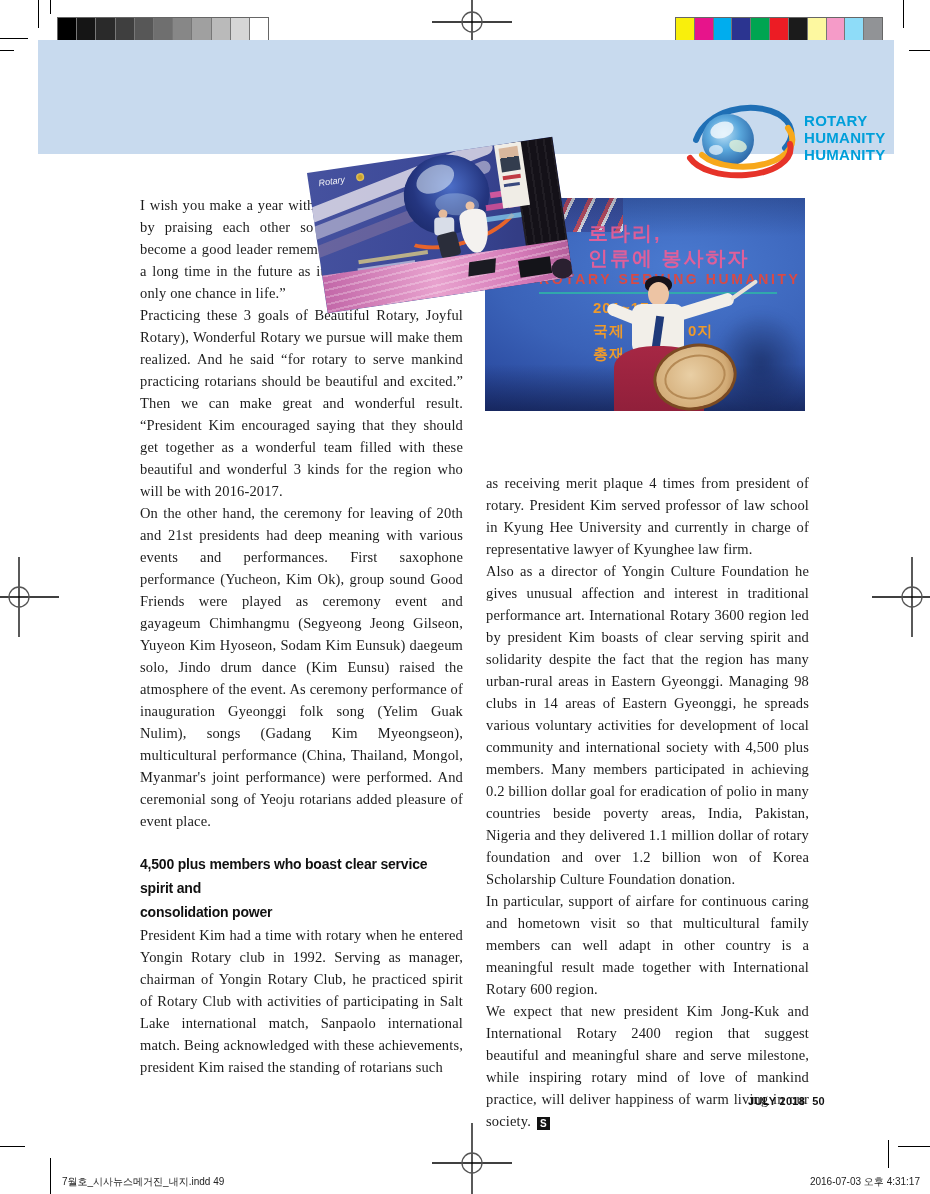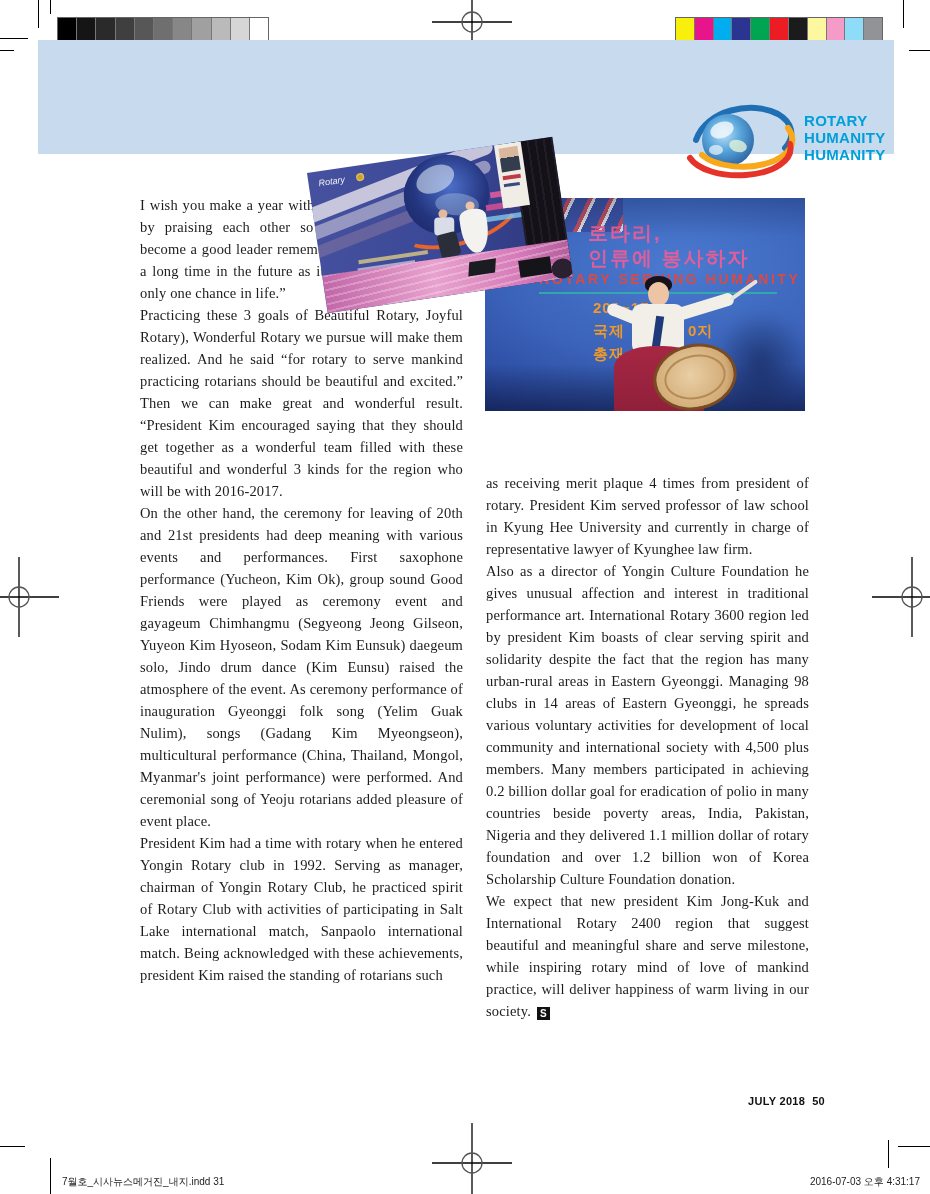--- a/index.html
+++ b/index.html
@@ -254,29 +254,34 @@
     <div class="ps-floor"></div>
     <div class="ps-speaker1"></div>
     <div class="ps-speaker2"></div>
     <div class="ps-aud"></div>
   </div>
 
   <div id="col-left" class="col">
     <p class="intro">I wish you make a year without regret by praising each other so that we become a good leader remembered for a long time in the future as it will be only one chance in life.”</p>
     <p>Practicing these 3 goals of Beautiful Rotary, Joyful Rotary), Wonderful Rotary we pursue will make them realized. And he said “for rotary to serve mankind practicing rotarians should be beautiful and excited.” Then we can make great and wonderful result. “President Kim encouraged saying that they should get together as a wonderful team filled with these beautiful and wonderful 3 kinds for the region who will be with 2016-2017.</p>
     <p>On the other hand, the ceremony for leaving of 20th and 21st presidents had deep meaning with various events and performances. First saxophone performance (Yucheon, Kim Ok), group sound Good Friends were played as ceremony event and gayageum Chimhangmu (Segyeong Jeong Gilseon, Yuyeon Kim Hyoseon, Sodam Kim Eunsuk) daegeum solo, Jindo drum dance (Kim Eunsu) raised the atmosphere of the event. As ceremony performance of inauguration Gyeonggi folk song (Yelim Guak Nulim), songs (Gadang Kim Myeongseon), multicultural performance (China, Thailand, Mongol, Myanmar's joint performance) were performed. And ceremonial song of Yeoju rotarians added pleasure of event place.</p>
+    <div class="heading">
+      <div>4,500 plus members who boast clear service spirit and</div>
+      <div>consolidation power</div>
+    </div>
     <p>President Kim had a time with rotary when he entered Yongin Rotary club in 1992. Serving as manager, chairman of Yongin Rotary Club, he practiced spirit of Rotary Club with activities of participating in Salt Lake international match, Sanpaolo international match. Being acknowledged with these achievements, president Kim raised the standing of rotarians such</p>
   </div>
 
   <div id="col-right" class="col">
     <p>as receiving merit plaque 4 times from president of rotary. President Kim served professor of law school in Kyung Hee University and currently in charge of representative lawyer of Kyunghee law firm.</p>
     <p>Also as a director of Yongin Culture Foundation he gives unusual affection and interest in traditional performance art. International Rotary 3600 region led by president Kim boasts of clear serving spirit and solidarity despite the fact that the region has many urban-rural areas in Eastern Gyeonggi. Managing 98 clubs in 14 areas of Eastern Gyeonggi, he spreads various voluntary activities for development of local community and international society with 4,500 plus members. Many members participated in achieving 0.2 billion dollar goal for eradication of polio in many countries beside poverty areas, India, Pakistan, Nigeria and they delivered 1.1 million dollar of rotary foundation and over 1.2 billion won of Korea Scholarship Culture Foundation donation.</p>
+    <p>In particular, support of airfare for continuous caring and hometown visit so that multicultural family members can well adapt in other country is a meaningful result made together with International Rotary 600 region.</p>
     <p><span>We expect that new president Kim Jong-Kuk and International Rotary 2400 region that suggest beautiful and meaningful share and serve milestone, while inspiring rotary mind of love of mankind practice, will deliver happiness of warm living in our society.</span><span class="endmark">S</span></p>
   </div>
 
   <div id="folio">
     <span>JULY 2018</span><span>50</span>
   </div>
 
-  <div id="slug-left" class="slug">7월호_시사뉴스메거진_내지.indd   31</div>
+  <div id="slug-left" class="slug">7월호_시사뉴스메거진_내지.indd   49</div>
   <div id="slug-right" class="slug">2016-07-03   오후 4:31:17</div>
 
 </div>
 
 </body></html>

